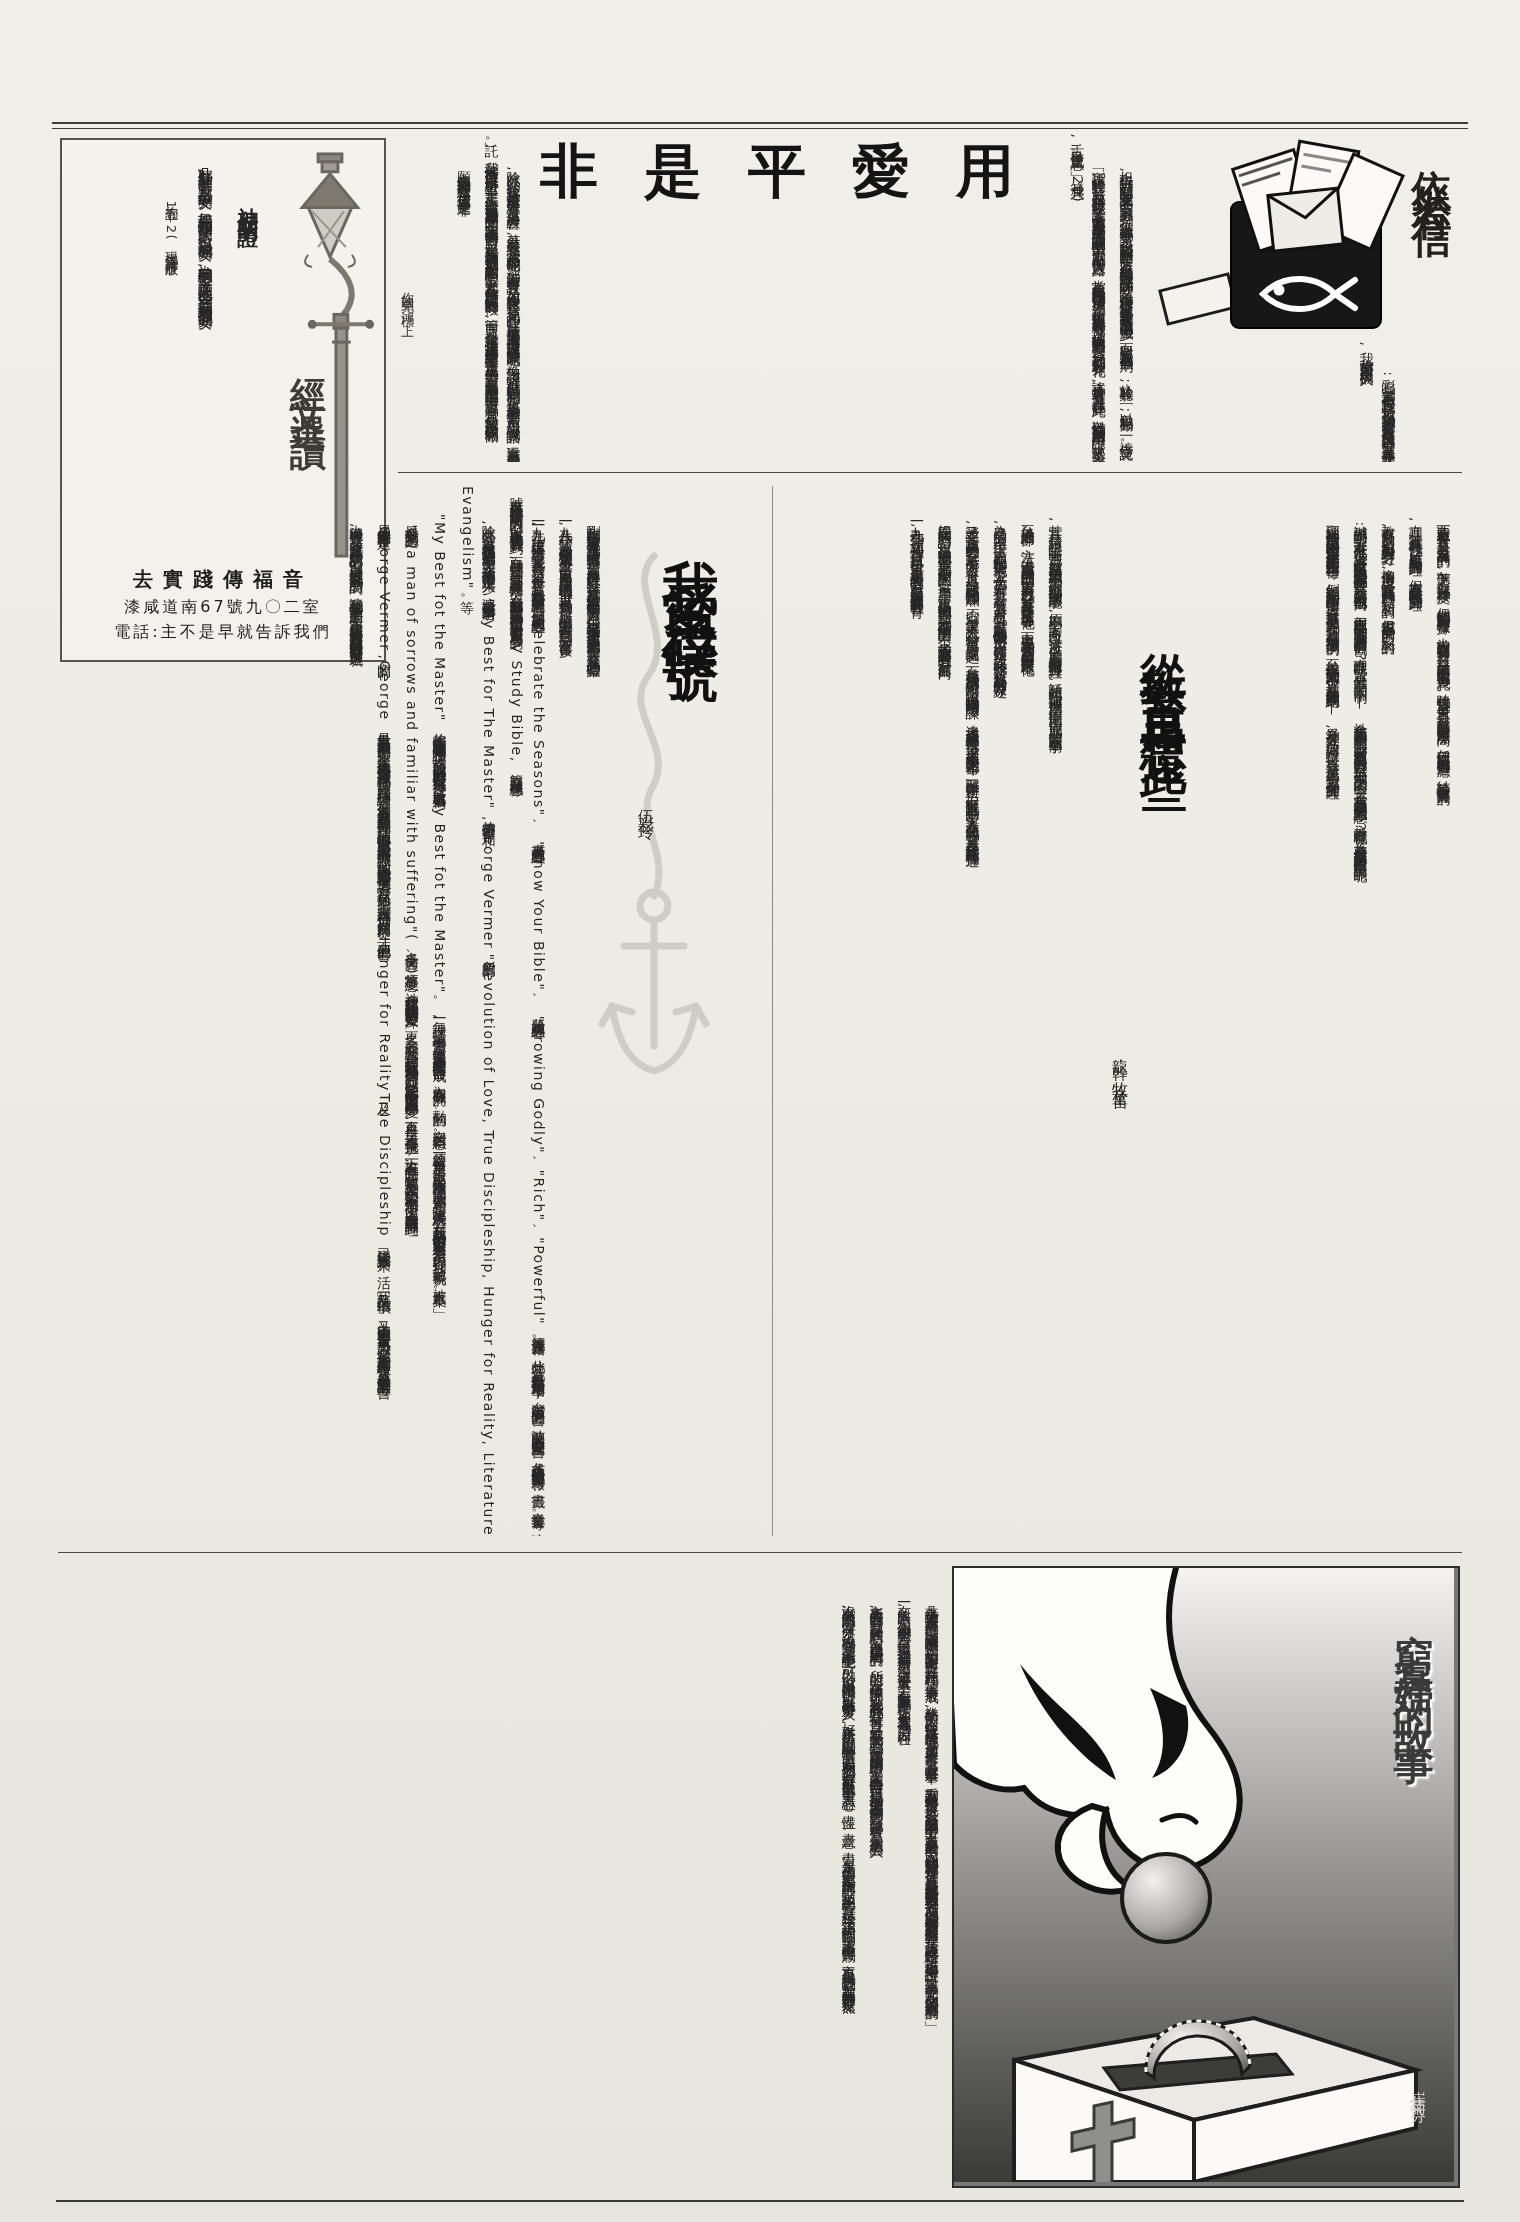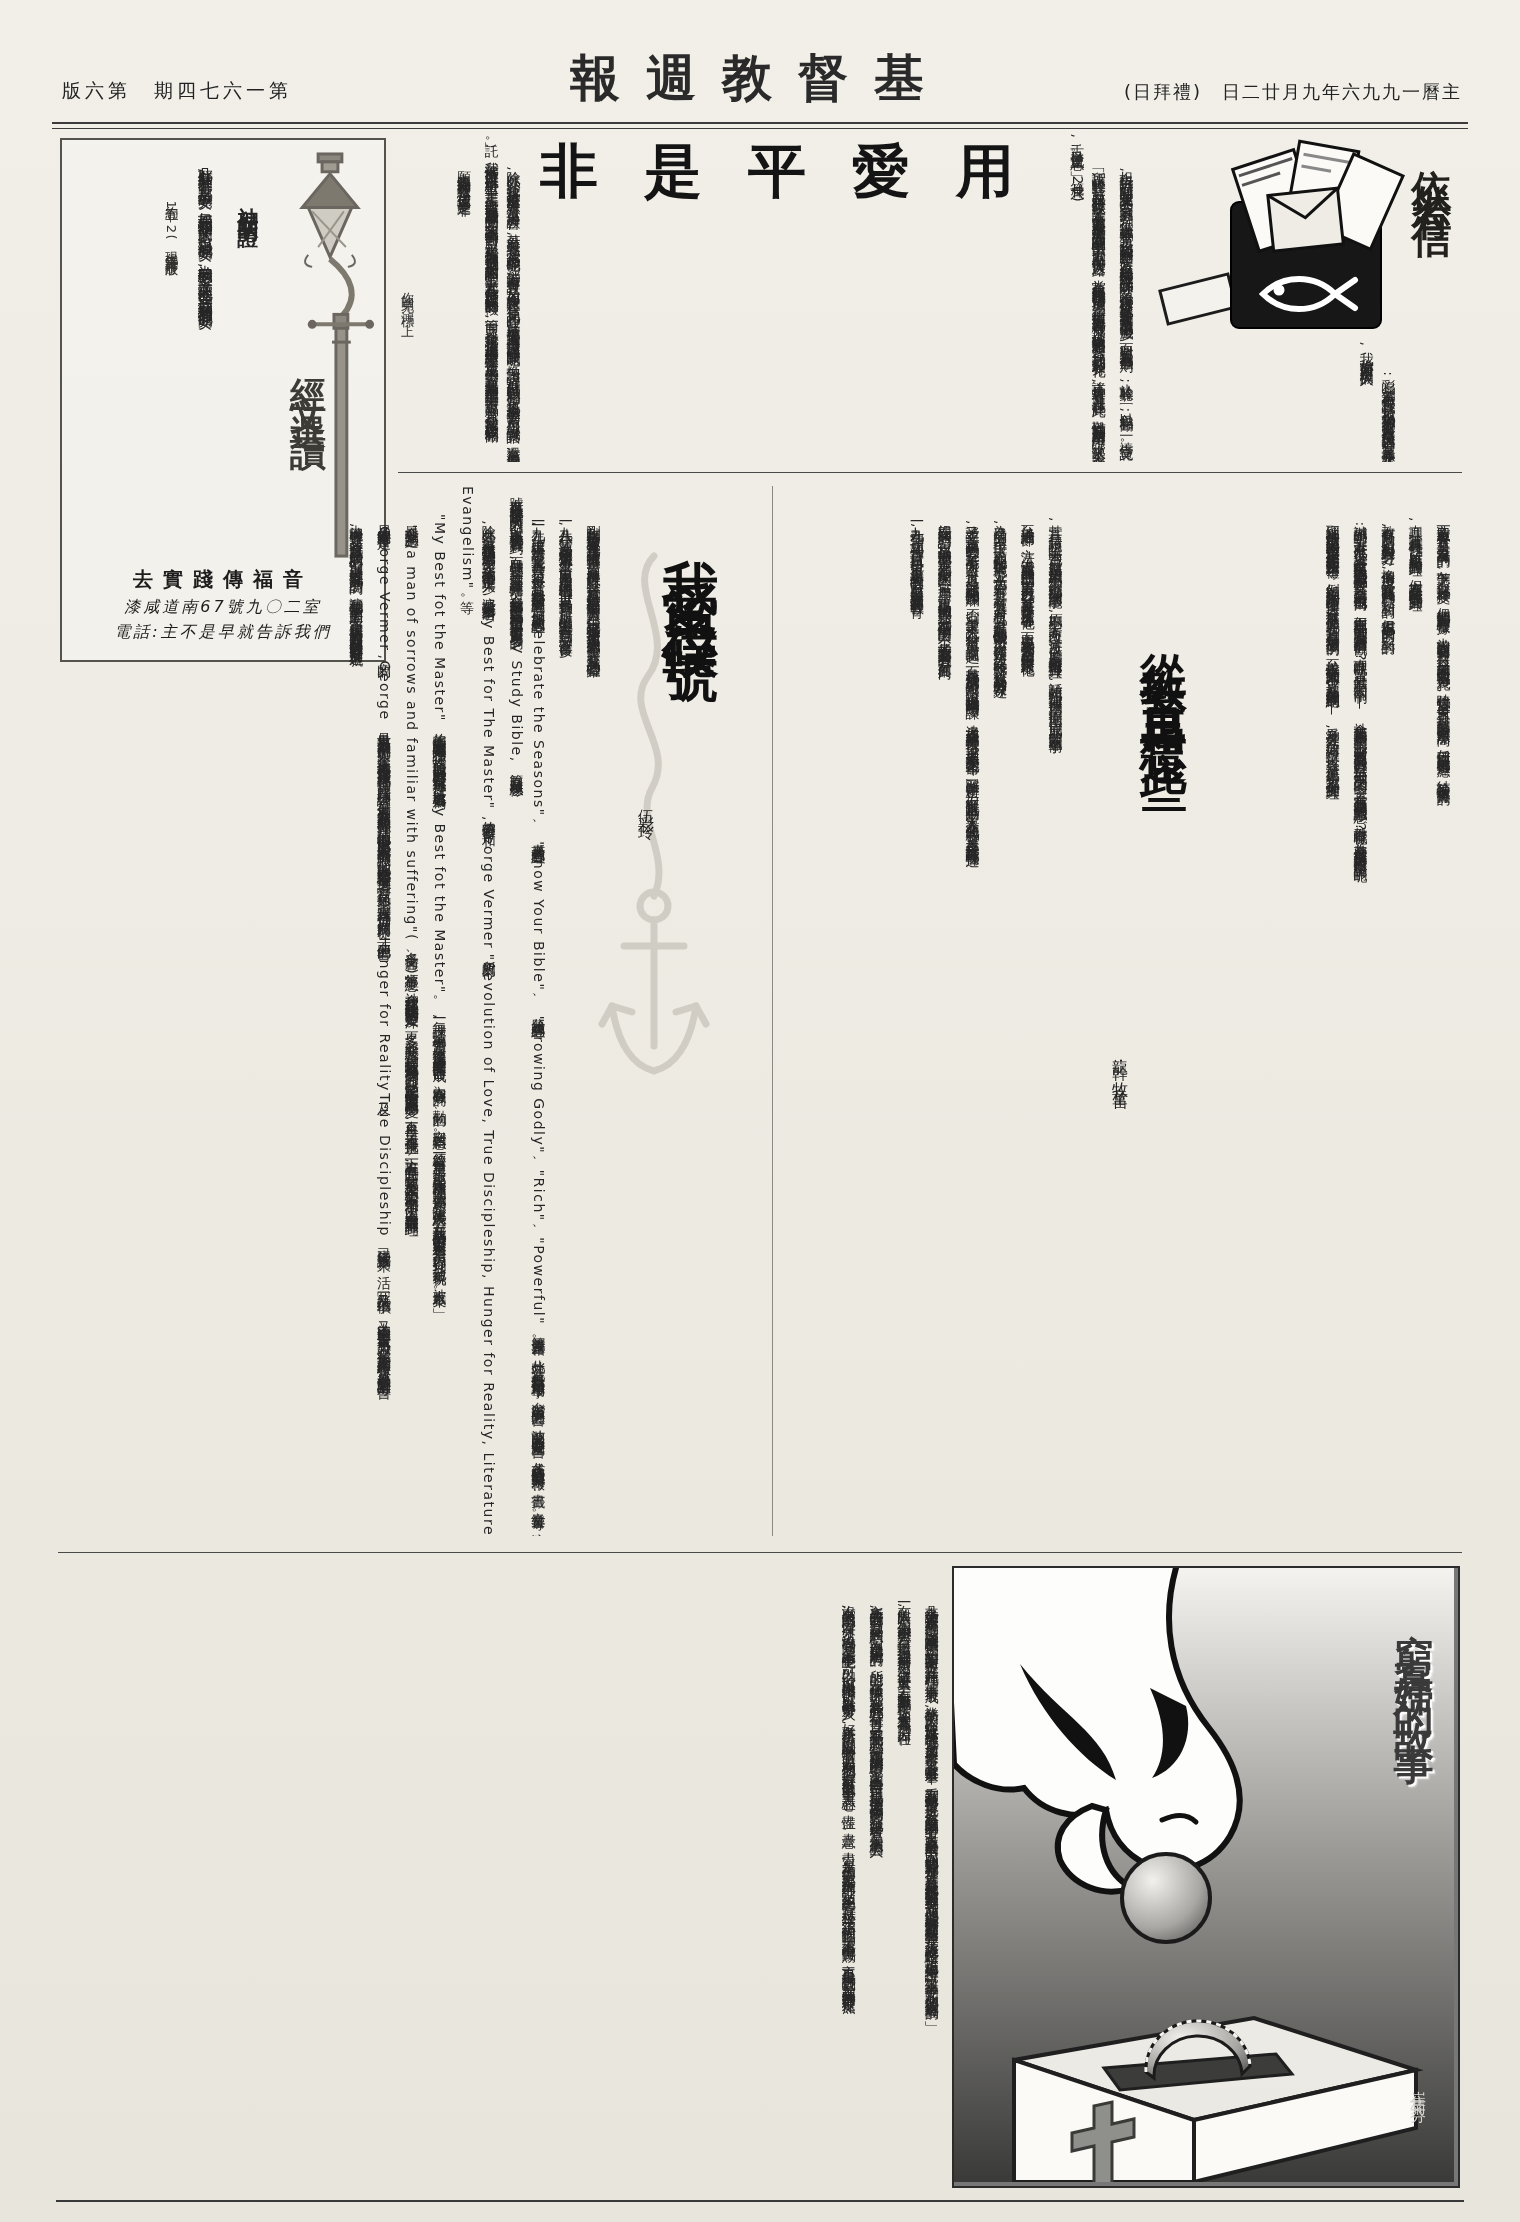--- a/index.html
+++ b/index.html
@@ -38,21 +38,21 @@
   .lamp-strip{position:absolute;right:6px;top:8px;bottom:96px;width:96px;}
   .sc-title{position:absolute;right:52px;top:210px;font-size:36px;letter-spacing:18px;
     color:#3d3b36;font-weight:bold;}
   .sc-content{position:absolute;right:108px;left:12px;top:16px;bottom:104px;
     font-size:15px;line-height:1.8;}
   .sc-heading{font-size:21px;font-weight:bold;letter-spacing:4px;margin:0 10px;padding-top:34px;}
   .sc-body{margin:0 6px;}
   .sc-ref{font-size:13px;color:#33312d;margin:0 8px;padding-top:40px;}
   .sc-footer{position:absolute;left:8px;right:8px;bottom:8px;height:86px;text-align:center;}
   .sc-footer .l1{font-size:20px;letter-spacing:10px;font-weight:bold;}
-  .sc-footer .l2,.sc-footer .l3{font-size:16px;letter-spacing:3px;margin-top:4px;font-style:italic;}
+  .sc-footer .l2,.sc-footer .l3{font-size:16px;letter-spacing:3px;margin-top:4px;}
   
   .faith{position:absolute;left:398px;top:132px;width:1062px;height:330px;display:flex;flex-direction:row;}
   .faith-cont{width:196px;height:100%;display:flex;flex-direction:row;}
   .faith-cont .vt{flex:1;height:100%;}
   .sig{writing-mode:vertical-rl;font-size:13px;color:#333;padding-top:150px;letter-spacing:3px;}
   .faith-main{flex:1;display:flex;flex-direction:row;padding:0 10px;}
   .faith-headline{height:78px;text-align:center;font-size:58px;font-weight:bold;
     letter-spacing:46px;color:#141414;line-height:78px;white-space:nowrap;}
   .faith-body{flex:1;display:flex;}
   .faith-body .vt{flex:1;height:100%;}
@@ -85,25 +85,20 @@
     text-shadow:2px 2px 0 rgba(255,255,255,.9),3px 3px 2px rgba(255,255,255,.45);}
   .pic-byline{position:absolute;right:30px;bottom:84px;writing-mode:vertical-rl;font-size:16px;
     letter-spacing:8px;color:#d6d4d0;}
   .rule-bottom{position:absolute;top:2200px;left:56px;right:56px;border-top:2px solid #3a3a3a;}
 </style>
 </head>
 <body>
 
 <div class="page">
 
-  <div class="hdr">
-    <div class="hdr-left">版六第　期四七六一第</div>
-    <div class="hdr-center serif">報週教督基</div>
-    <div class="hdr-right">(日拜禮)　日二廿月九年六九九一曆主</div>
-  </div>
   <div class="rule-double"></div>
 
   <div class="scripture">
     <div class="lamp-strip">
       <svg width="96" height="100%" viewBox="0 0 96 420" preserveAspectRatio="xMidYMin meet">
         <g stroke="#6b6760" fill="none" stroke-width="3">
           <rect x="36" y="6" width="24" height="8" fill="#8b877e"></rect>
           <rect x="40" y="14" width="16" height="10" fill="#a09c92"></rect>
           <path d="M20 60 L48 26 L76 60 Z" fill="#7d796f"></path>
           <path d="M26 60 L48 110 L70 60 Z" fill="#cfccc3"></path>

